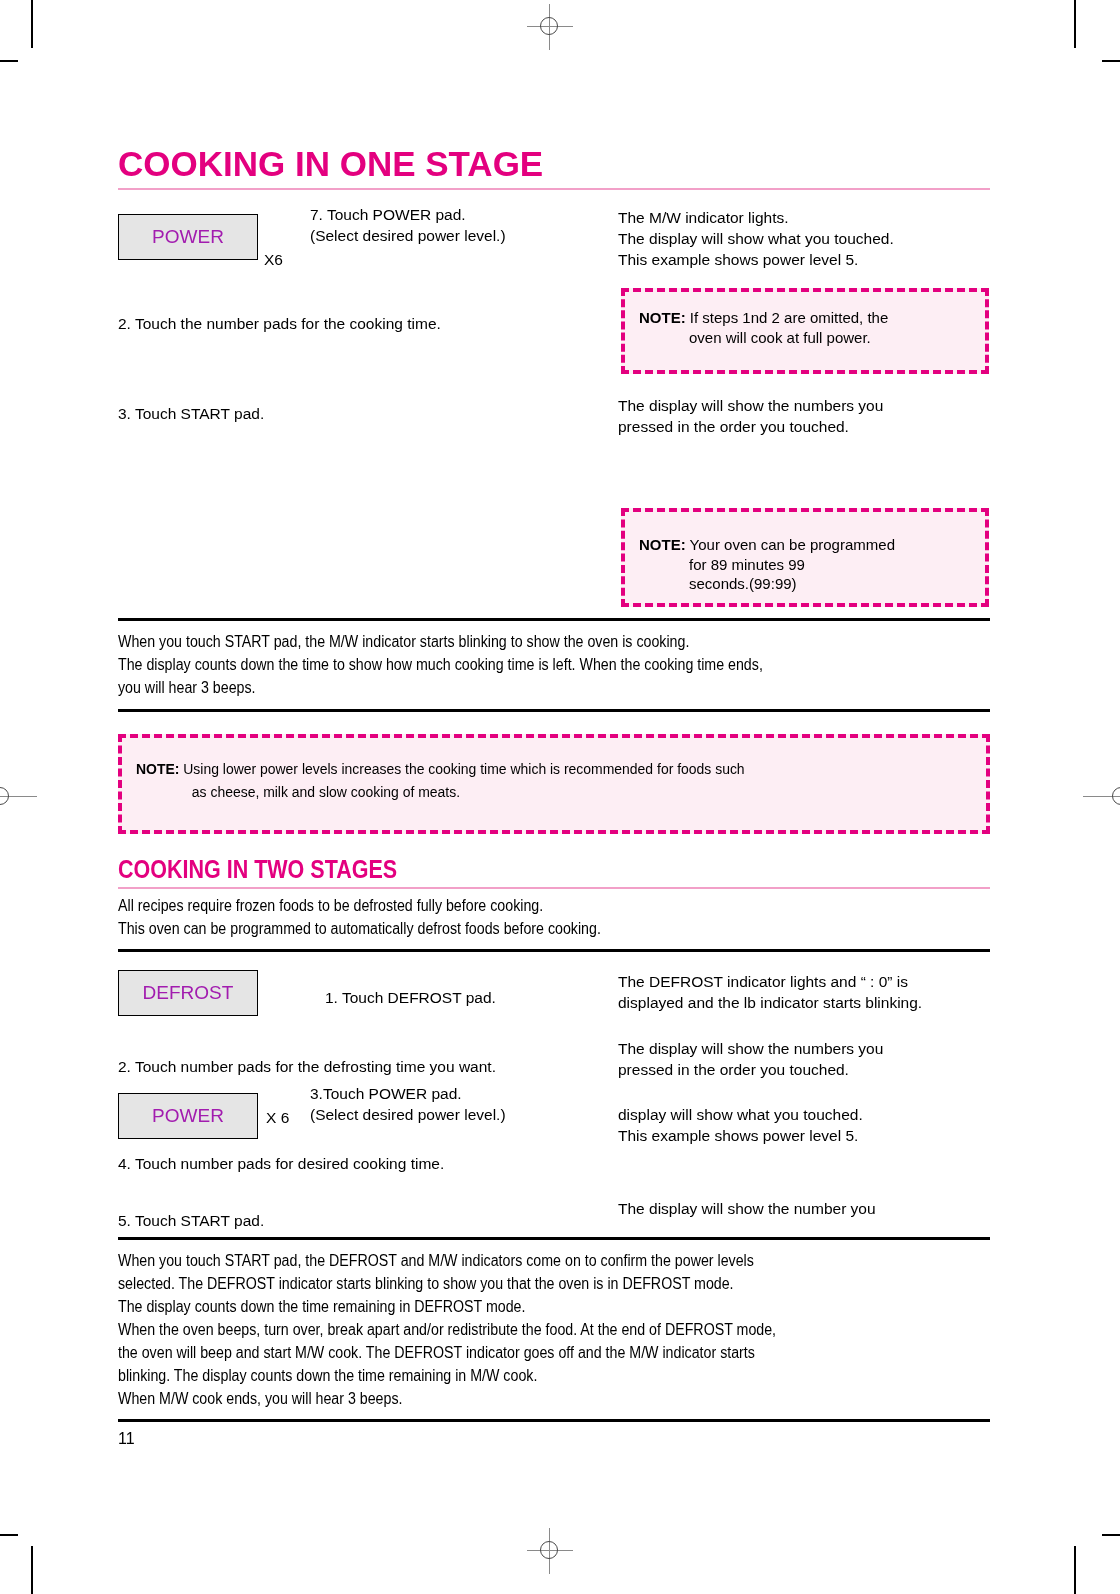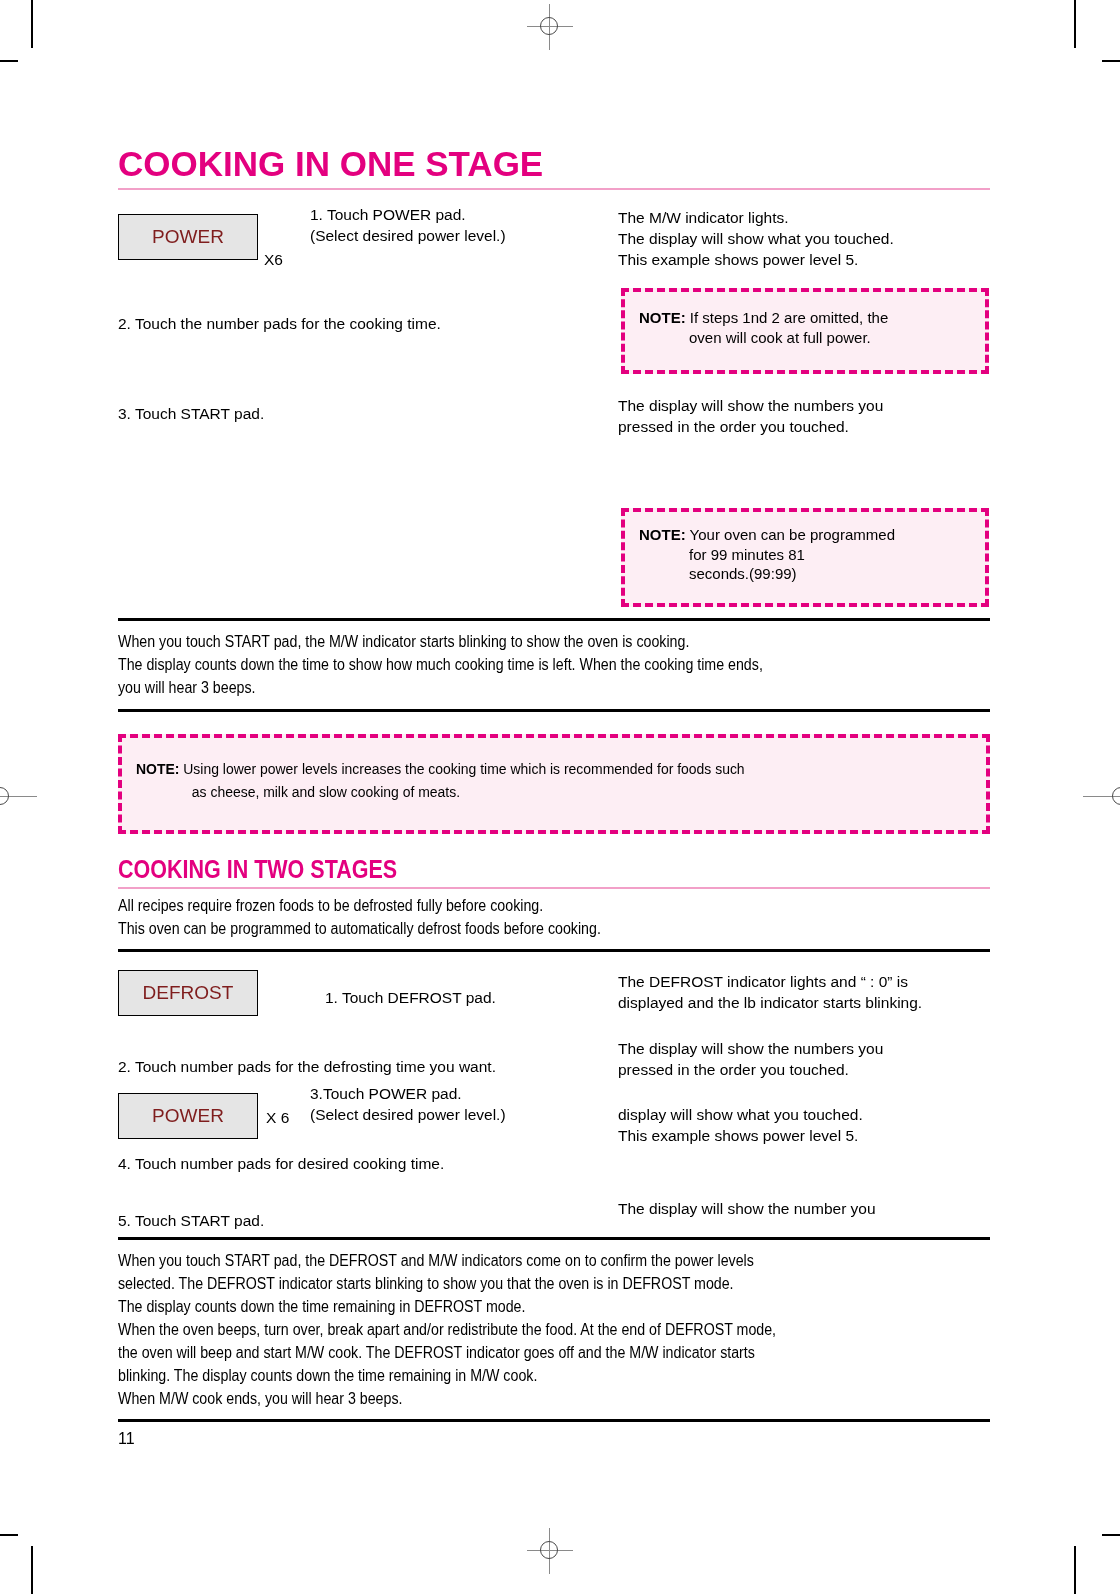--- a/index.html
+++ b/index.html
@@ -109,21 +109,21 @@
   .pad {
     width: 140px;
     height: 46px;
     background: #e5e5e5;
     border: 1.5px solid #000000;
     box-sizing: border-box;
     display: flex;
     align-items: center;
     justify-content: center;
     font-size: 19px;
-    color: #7f1d1d;
+    color: #a21caf;
   }
 
   
   .note {
     border: 4px dashed #e3007f;
     background: #fdeef4;
     box-sizing: border-box;
     font-size: 15px;
     line-height: 1.32;
   }
@@ -184,21 +184,21 @@
     </div>
 
     <div style="position:relative; height:410px; margin-top:14px;">
 
       <div class="abs" style="left:0px; top:10px;">
         <div class="pad">POWER</div>
       </div>
       <div class="abs txt" style="left:146px; top:46px;">X6</div>
 
       <div class="abs txt" style="left:192px; top:1px; width:300px;">
-        <div>1. Touch POWER pad.</div>
+        <div>7. Touch POWER pad.</div>
         <div>(Select desired power level.)</div>
       </div>
 
       <div class="abs txt" style="left:0px; top:110px; width:480px;">2. Touch the number pads for the cooking time.</div>
 
       <div class="abs txt" style="left:0px; top:200px; width:480px;">3. Touch START pad.</div>
 
       <div class="abs txt" style="left:500px; top:4px; width:375px;">
         <div>The M/W indicator lights.</div>
         <div>The display will show what you touched.</div>
@@ -208,23 +208,23 @@
       <div class="abs note" style="left:503px; top:84px; width:368px; height:86px; padding:16px 16px 0 14px;">
         <div><b>NOTE:</b><span> If steps 1nd 2 are omitted, the</span></div>
         <span class="hang">oven will cook at full power.</span>
       </div>
 
       <div class="abs txt" style="left:500px; top:192px; width:375px;">
         <div>The display will show the numbers you</div>
         <div>pressed in the order you touched.</div>
       </div>
 
-      <div class="abs note" style="left:503px; top:304px; width:368px; height:99px; padding:13px 10px 0 14px;">
+      <div class="abs note" style="left:503px; top:304px; width:368px; height:99px; padding:23px 10px 0 14px;">
         <div><b>NOTE:</b><span> Your oven can be programmed</span></div>
-        <span class="hang">for 99 minutes 81</span>
+        <span class="hang">for 89 minutes 99</span>
         <span class="hang">seconds.(99:99)</span>
       </div>
     </div>
 
     <div class="rule-black" style="margin-top:4px;"></div>
 
     <div class="txt-narrow" style="margin-top:10px;">
       <div>When you touch START pad, the M/W indicator starts blinking to show the oven is cooking.</div>
       <div>The display counts down the time to show how much cooking time is left. When the cooking time ends,</div>
       <div>you will hear 3 beeps.</div>

